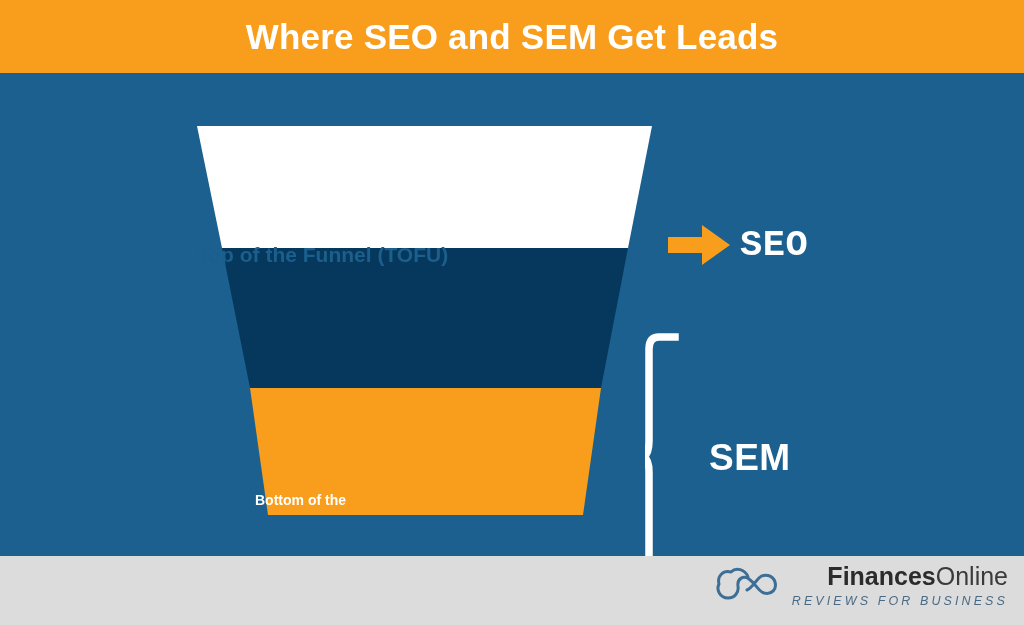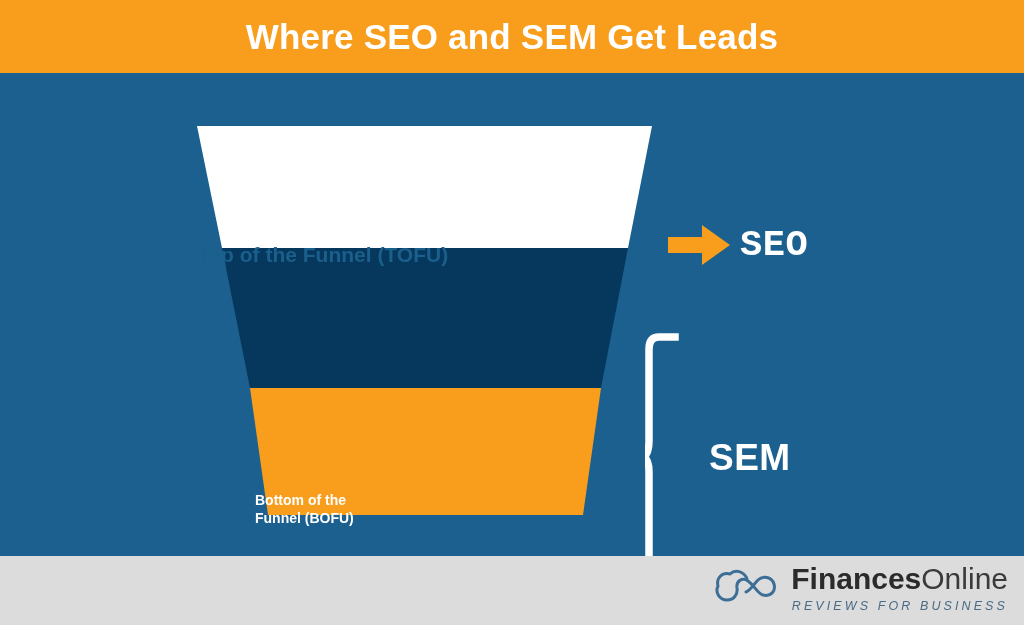--- a/index.html
+++ b/index.html
@@ -136,21 +136,21 @@
     align-items: center;
     gap: 12px;
   }
   .logo-text-wrap {
     display: flex;
     flex-direction: column;
     align-items: flex-end;
     line-height: 1;
   }
   .logo-wordmark {
-    font-size: 30px;
+    font-size: 25px;
     color: #2b2b2b;
     white-space: nowrap;
   }
   .logo-wordmark .bold {
     font-weight: bold;
   }
   .logo-wordmark .light {
     font-weight: normal;
     color: #3a3a3a;
   }
@@ -183,21 +183,20 @@
       <polygon points="250,315 601,315 583,442 268,442" fill="#f99d1c"></polygon>
     </svg>
 
     <div class="funnel-label label-tofu">
       <span>Top of the Funnel (TOFU)</span>
     </div>
 
 
     <div class="funnel-label label-bofu">
       <div>Bottom of the</div>
-      <div>Funnel (BOFU)</div>
     </div>
 
     <div class="seo-group">
       <svg width="62" height="44" viewBox="0 0 62 44">
         <polygon points="0,14 34,14 34,2 62,22 34,42 34,30 0,30" fill="#f99d1c"></polygon>
       </svg>
       <span class="seo-label">SEO</span>
     </div>
 
     <div class="sem-group">

